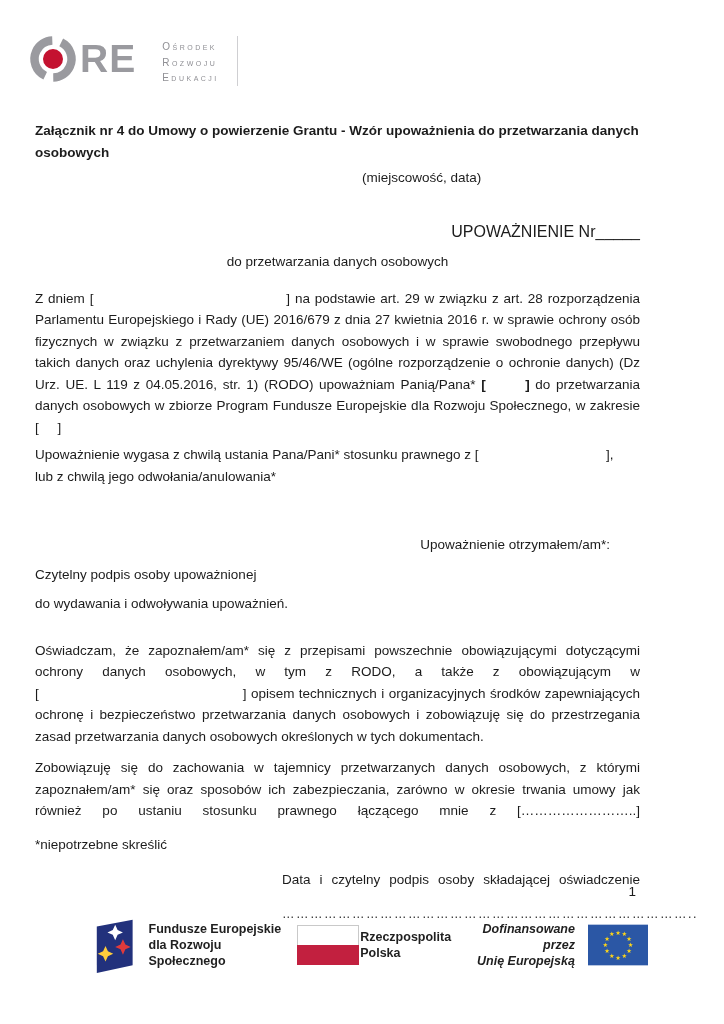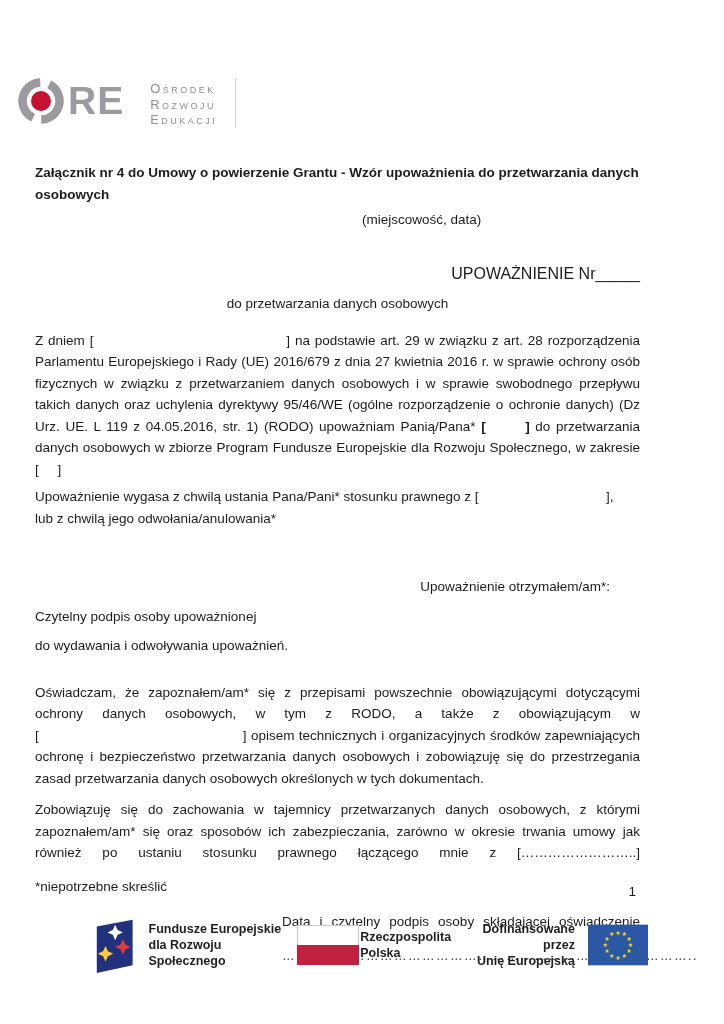--- a/index.html
+++ b/index.html
@@ -4,25 +4,25 @@
 <style>
   * { box-sizing: border-box; }
   html,body { margin:0; padding:0; background:#ffffff; }
   .page {
     position:relative; width:724px; height:1024px; background:#ffffff;
     font-family:"Liberation Sans", sans-serif; color:#1c1c1c; overflow:hidden;
   }
   .content { padding:0 84px 0 35px; }
 
   
-  .ore-header { display:flex; align-items:flex-start; padding:34px 0 0 16px;margin-top:42px; }
+  .ore-header { display:flex; align-items:flex-start; padding:34px 0 0 28px; }
   .ore-mark { display:flex; align-items:center; }
   .ore-letters { font-size:39px; font-weight:bold; color:#9a9a9f; letter-spacing:1px; line-height:48px; margin-left:2px; }
   .ore-orgname { margin:5px 0 0 26px; }
-  .ore-orgname div { font-variant:small-caps; font-size:13px; letter-spacing:2.5px; color:#8f8f94; line-height:15.5px; }
+  .ore-orgname div { font-variant:small-caps; font-size:10px; letter-spacing:2.5px; color:#8f8f94; line-height:15.5px; }
   .hdr-divider { width:1px; height:50px; background:#cfcfd2; margin:2px 16px 0 18px; }
   .ore-address { margin-top:3px; }
   .ore-address div { font-size:9.5px; line-height:11.8px; color:#b3b3b7; }
 
   
   .doc { font-size:13.5px; line-height:21.5px; }
   .title { margin:34px 0 0; font-weight:bold; }
   .place-date { margin:4px 0 0 327px; }
   .heading { margin:32px 0 0; text-align:right; font-weight:normal; font-size:16px; }
   .subheading { margin:9px 0 0;text-align:center; }
@@ -42,21 +42,21 @@
 
   
   .footer { position:absolute; top:916px; left:90px; right:76px; display:flex; align-items:center; justify-content:space-between; }
   .fgroup { display:flex; align-items:center; }
   .flogo-text { font-size:12.5px; font-weight:bold; line-height:16px; color:#1f1f1f; }
   .fe-text { margin-left:12px; }
   .pl-flag { width:62px; }
   .pl-flag .white { height:20px; background:#ffffff; border:1px solid #c9c9c9; border-bottom:none; }
   .pl-flag .red { height:20px; background:#c2203f; }
   .pl-text { margin-left:1px; }
-  .eu-text { text-align:right; margin-right:13px; }
+  .eu-text { text-align:right; margin-right:13px;font-style:italic; }
 </style>
 </head>
 <body>
 
 <div class="page">
 
   <div class="ore-header">
     <div class="ore-mark">
       <svg width="50" height="50" viewBox="0 0 50 50">
         <circle cx="25" cy="25" r="18.5" fill="none" stroke="#9a9a9f" stroke-width="8.5" stroke-dasharray="49 9.2" transform="rotate(115 25 25)"></circle>

